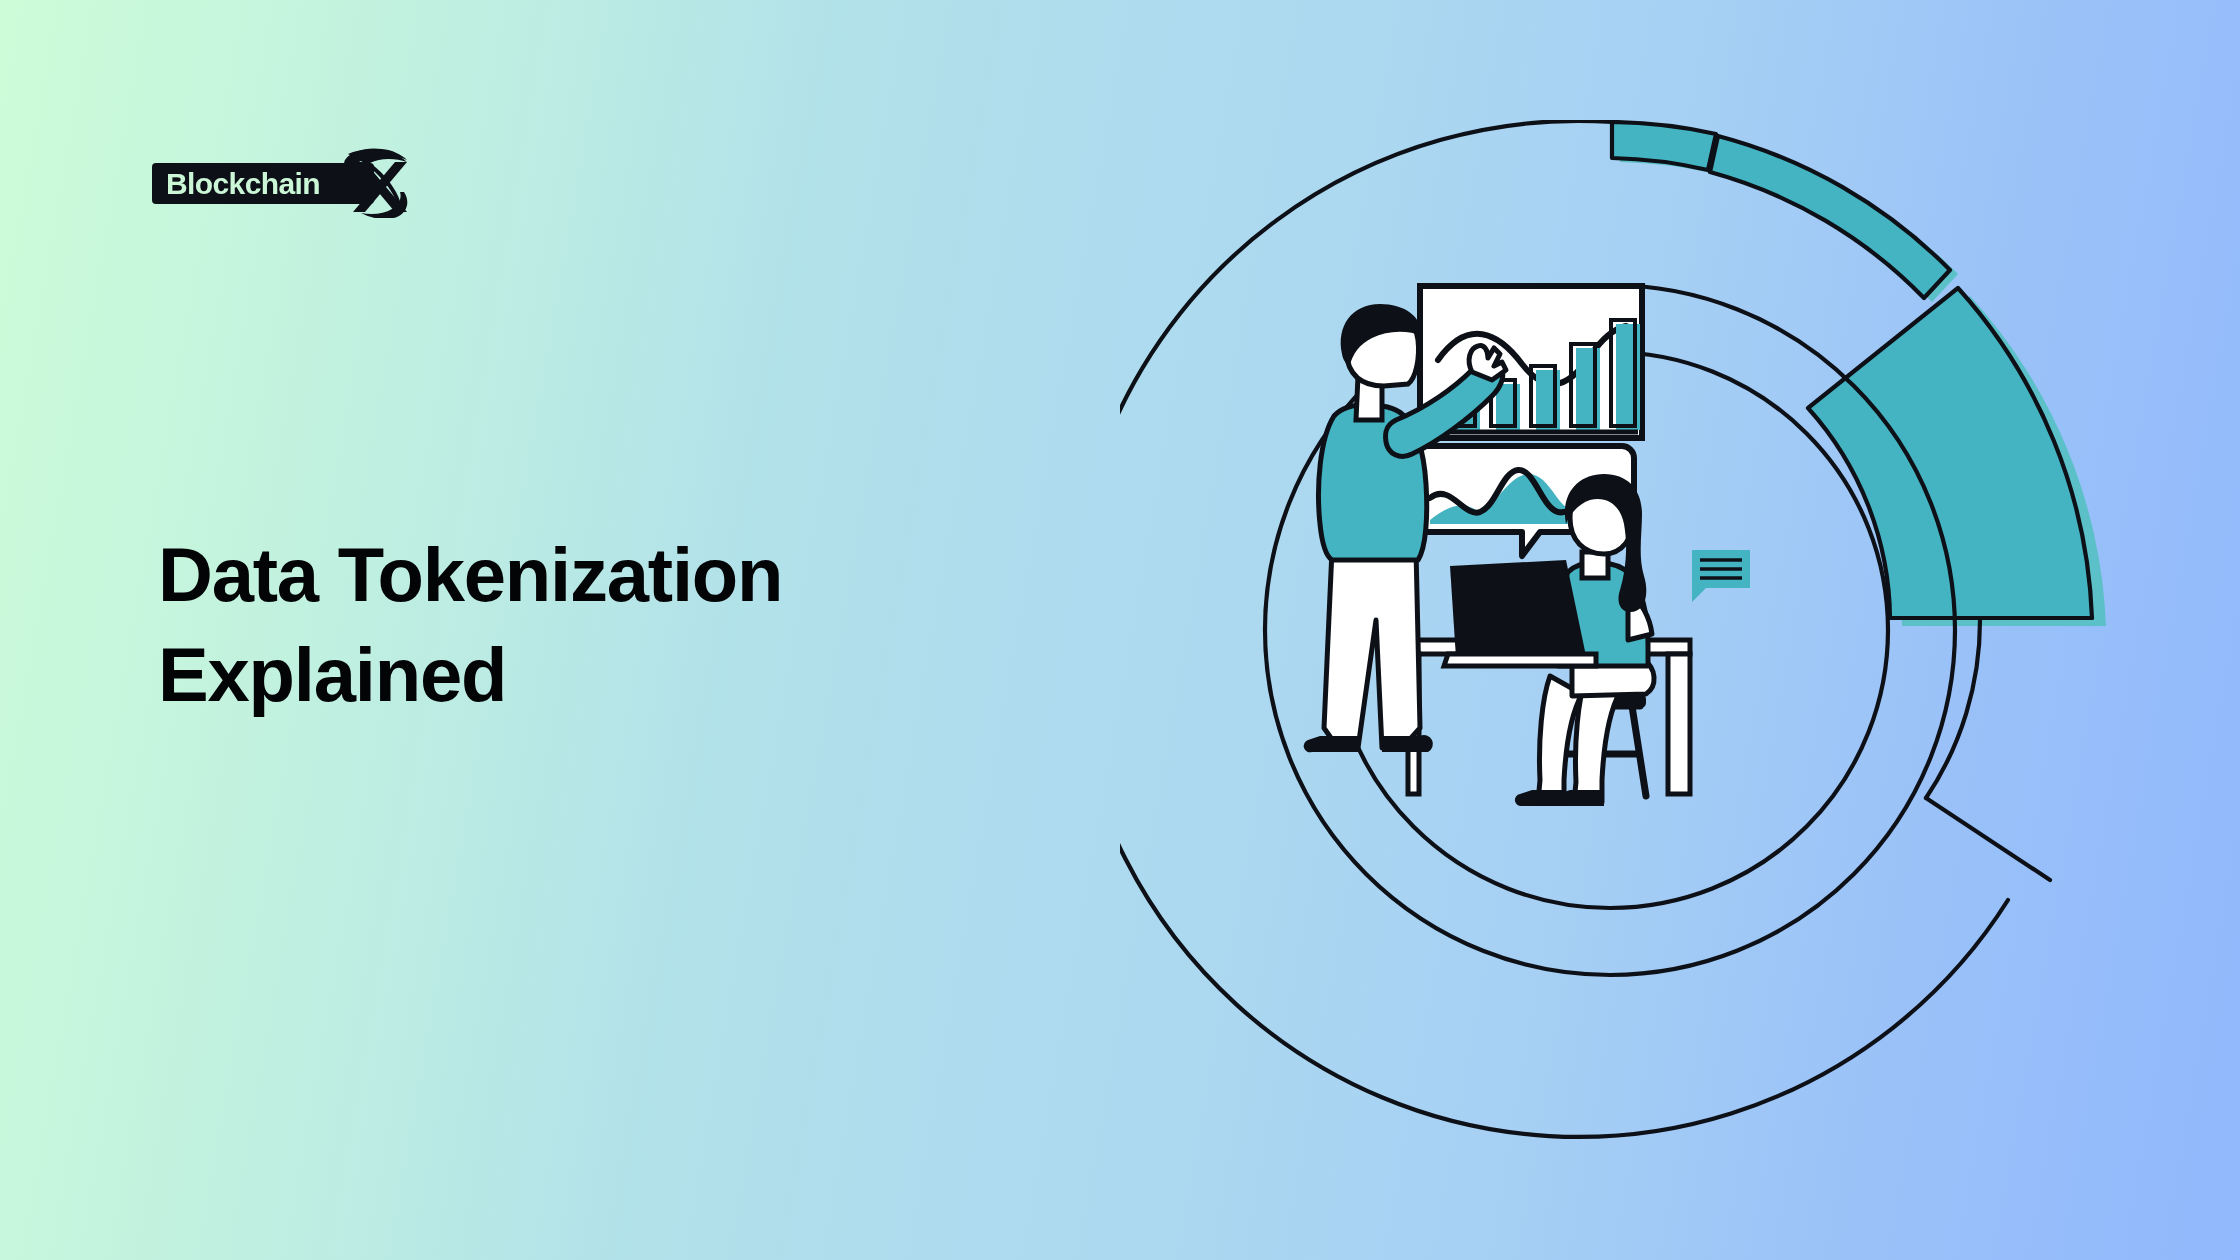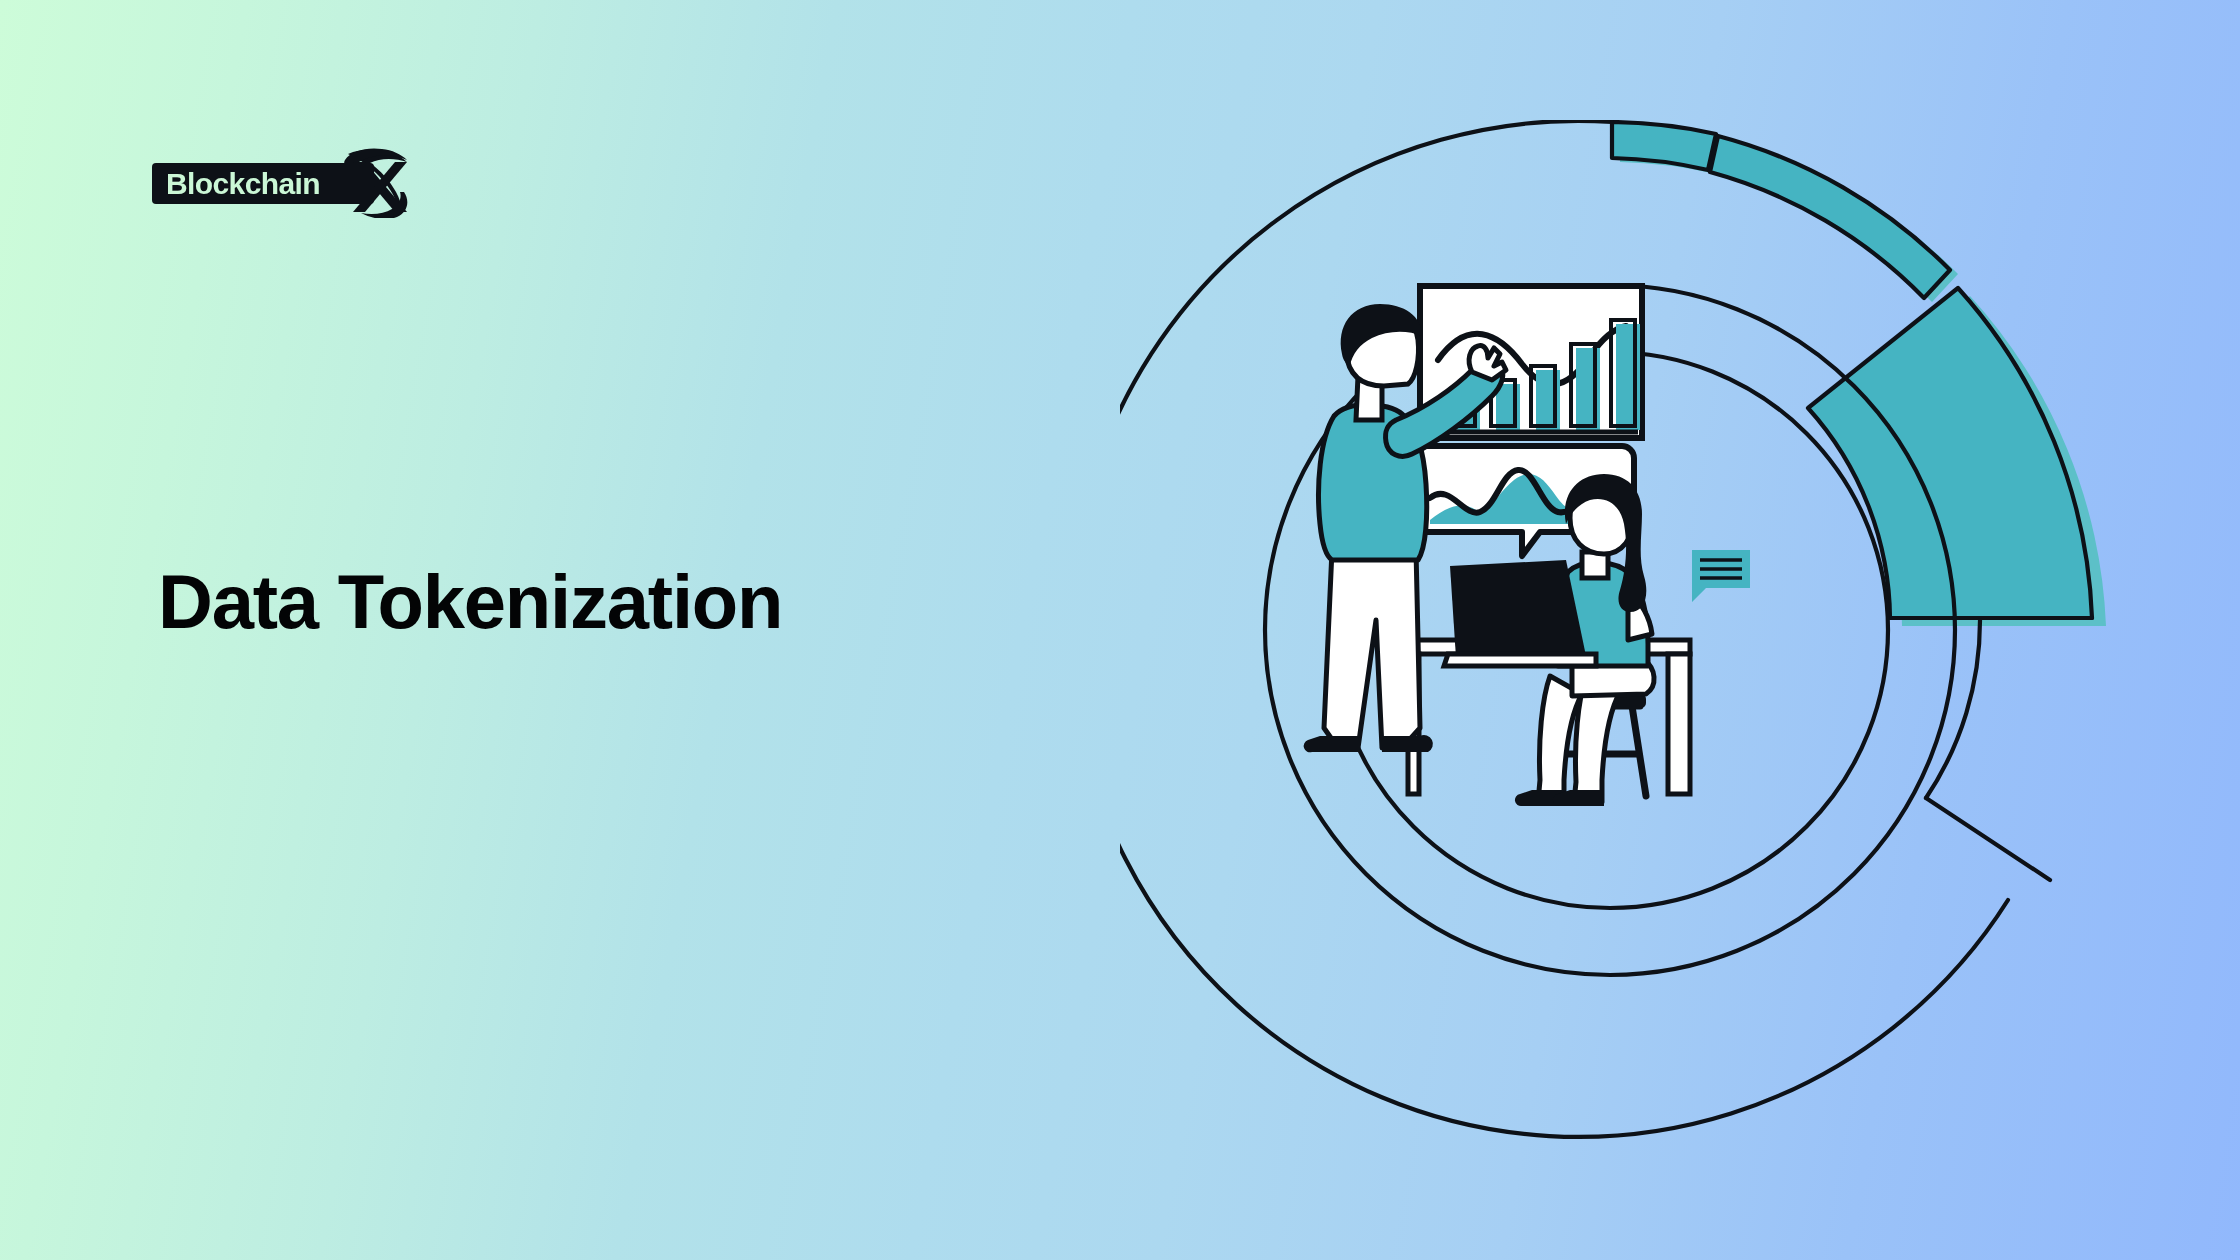--- a/index.html
+++ b/index.html
@@ -22,21 +22,21 @@
   
   #logo { position:absolute; left:152px; top:148px; width:270px; height:70px; }
   #logo svg { display:block; }
 
   
   #headline {
     position:absolute; left:158px; top:525px; width:820px;
     font-size:76px; line-height:100px; font-weight:bold;
     letter-spacing:-1.2px; color:#030405;
   }
-  #headline .ln { display:block; white-space:nowrap;margin-top:27px; }
+  #headline .ln { display:block; white-space:nowrap; }
 
   
   #illustration { position:absolute; left:1120px; top:120px; width:1060px; height:1020px; }
   #illustration svg { display:block; width:100%; height:100%; }
 </style>
 </head>
 <body>
 
 <div id="logo">
   <svg viewBox="0 0 270 70" width="270" height="70" aria-label="BlockchainX">
@@ -59,20 +59,21 @@
       <path d="M255 14 L243 14 L201 64 L213 64 Z"></path>
     </g>
 
     <rect x="0" y="15" width="222" height="41" rx="4" fill="#0D1117"></rect>
     <text x="14" y="46" font-family="Liberation Sans, sans-serif" font-size="30" font-weight="bold" letter-spacing="-0.6" fill="#CBF7D6">Blockchain</text>
   </svg>
 </div>
 
 <h1 id="headline">
   <span class="ln">Data Tokenization</span>
+  <span class="ln">Explained</span>
 </h1>
 
 <div id="illustration">
 <svg viewBox="0 0 1060 1020" xmlns="http://www.w3.org/2000/svg">
 
   <defs>
     <clipPath id="innerClip">
           <circle cx="490" cy="510" r="278"></circle>
         </clipPath>
   </defs>

